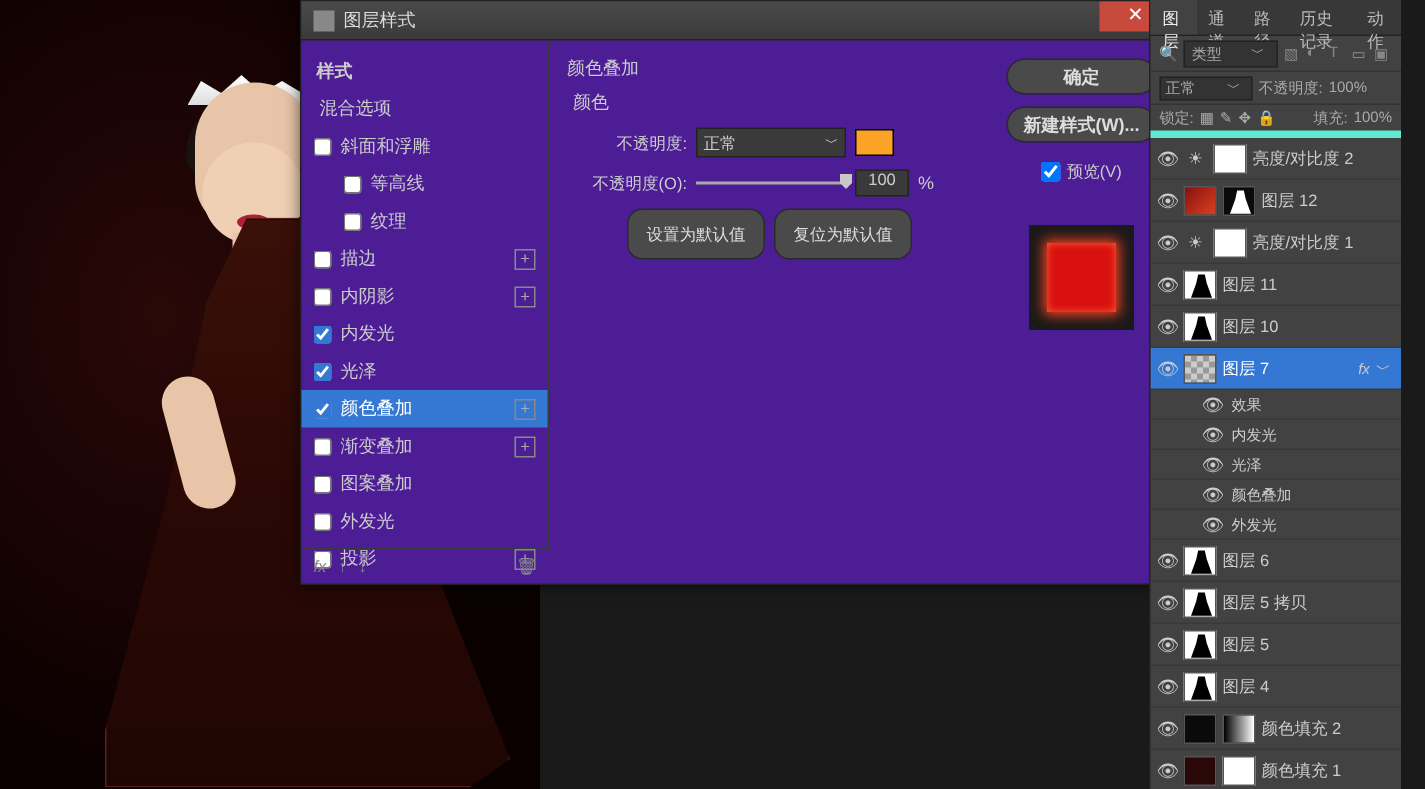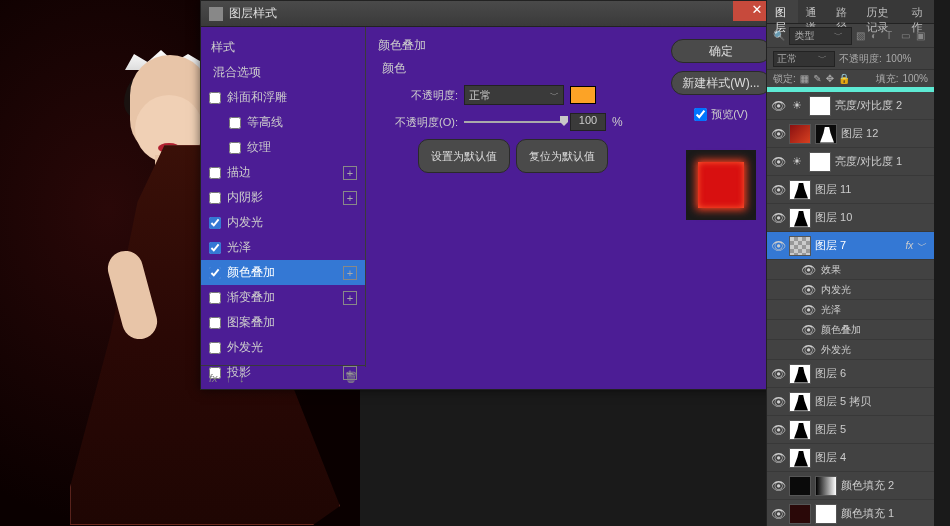--- a/index.html
+++ b/index.html
@@ -14,21 +14,21 @@
 .dress { position: absolute; left: 0; top: 90px; width: 270px; height: 380px; background: linear-gradient(180deg, #3a1008 0%, #2a0805 50%, #1f0603 100%); border: 1px solid rgba(255,120,100,0.25); clip-path: polygon(35% 0, 65% 0, 70% 15%, 75% 50%, 100% 95%, 90% 100%, 0% 100%, 0% 90%, 15% 50%, 25% 15%); }
 .neck { position: absolute; left: 85px; top: 100px; width: 30px; height: 25px; background: #e8c5a8; }
 .arm { position: absolute; left: 45px; top: 195px; width: 35px; height: 90px; background: #e8c5a8; border-radius: 20px; transform: rotate(-15deg); }
 
 .dialog { position: absolute; left: 200px; top: 0; width: 582px; height: 390px; background: #4c1d95; border: 1px solid #222; box-shadow: 0 0 10px rgba(0,0,0,0.6); }
 .dialog-titlebar { height: 26px; background: linear-gradient(#4a4a4a, #3a3a3a); display: flex; align-items: center; padding: 0 8px; font-size: 12px; color: #ddd; border-bottom: 1px solid #222; }
 .dialog-title-icon { width: 14px; height: 14px; background: #888; margin-right: 6px; }
 .dialog-close { position: absolute; right: 0; top: 0; width: 48px; height: 20px; background: #c74a3c; color: #fff; text-align: center; font-size: 13px; line-height: 18px; cursor: pointer; }
 .dialog-body { display: flex; height: 340px; }
 .styles-col { width: 165px; border-right: 1px solid #3a3a3a; padding: 8px 0; font-size: 12px; color: #ccc; }
-.styles-header { padding: 4px 10px; font-size: 12px; }
+.styles-header { padding: 4px 10px; font-size: 12px; font-weight: bold; }
 .style-row { display: flex; align-items: center; padding: 4px 8px; position: relative; cursor: pointer; }
 .style-row.selected { background: #3478d4; color: #fff; }
 .style-row input[type=checkbox] { margin-right: 6px; width: 12px; height: 12px; accent-color: #3478d4; }
 .style-row.sub { padding-left: 28px; }
 .style-plus { position: absolute; right: 8px; width: 14px; height: 14px; border: 1px solid #888; font-size: 11px; line-height: 12px; text-align: center; color: #aaa; }
 .styles-footer { position: absolute; bottom: 0; left: 0; width: 165px; height: 24px; border-top: 1px solid #3a3a3a; display: flex; align-items: center; padding: 0 8px; gap: 8px; color: #888; font-size: 11px; font-style: italic; }
 .styles-footer .trash { margin-left: auto; font-style: normal; }
 
 .settings-col { flex: 1; padding: 10px 12px; font-size: 12px; color: #ccc; }
 .section-title { font-size: 12px; margin-bottom: 6px; }
@@ -39,21 +39,21 @@
 .chev { font-size: 9px; padding-right: 4px; }
 .swatch { width: 26px; height: 18px; background: #fca326; border: 1px solid #000; }
 .slider { position: relative; width: 100px; height: 12px; }
 .slider-track { position: absolute; top: 5px; width: 100%; height: 2px; background: #aaa; }
 .slider-thumb { position: absolute; top: 0; left: 96px; width: 8px; height: 10px; background: #c8c8c8; clip-path: polygon(0 0, 100% 0, 100% 60%, 50% 100%, 0 60%); }
 .num-input { width: 36px; height: 18px; background: #3a3a3a; border: 1px solid #222; color: #ccc; font-size: 11px; text-align: center; }
 .btn-row { display: flex; gap: 6px; margin-top: 6px; padding-left: 40px; }
 .small-btn { height: 22px; padding: 16px 12px; background: #4a4a4a; border: 1px solid #2a2a2a; border-radius: 10px; color: #ddd; font-size: 11px; cursor: pointer; display: inline-flex; align-items: center; }
 
 .right-col { width: 120px; padding: 12px 10px; display: flex; flex-direction: column; align-items: center; gap: 8px; }
-.dlg-btn { width: 100px; height: 24px; background: #4a4a4a; border: 1px solid #2a2a2a; border-radius: 12px; color: #ddd; font-size: 12px; cursor: pointer; display: flex; align-items: center; justify-content: center; }
+.dlg-btn { width: 100px; height: 24px; background: #4a4a4a; border: 1px solid #2a2a2a; border-radius: 12px; color: #ddd; font-size: 12px; cursor: pointer; display: flex; align-items: center; justify-content: center; font-weight: bold; }
 .preview-chk { display: flex; align-items: center; gap: 4px; font-size: 11px; color: #ccc; margin-top: 4px; }
 .preview-box { width: 70px; height: 70px; background: #1a1a1a; margin-top: 20px; display: flex; align-items: center; justify-content: center; }
 .preview-inner { width: 46px; height: 46px; background: #d81010; box-shadow: 0 0 8px 2px #ff4020, inset 0 0 6px #ff6030; }
 
 .panels { position: absolute; right: 16px; top: 0; width: 168px; height: 526px; background: #424242; border-left: 1px solid #222; }
 .panel-tabs { height: 24px; background: #383838; display: flex; font-size: 11px; color: #bbb; border-bottom: 1px solid #222; }
 .panel-tab { padding: 5px 8px; cursor: pointer; }
 .panel-tab.active { background: #424242; color: #eee; }
 .filter-row { height: 24px; display: flex; align-items: center; padding: 0 6px; gap: 4px; font-size: 10px; color: #aaa; border-bottom: 1px solid #333; }
 .filter-select { flex: 1; height: 18px; background: #333; border: 1px solid #222; color: #aaa; font-size: 10px; display: flex; align-items: center; justify-content: space-between; padding: 0 4px; }

